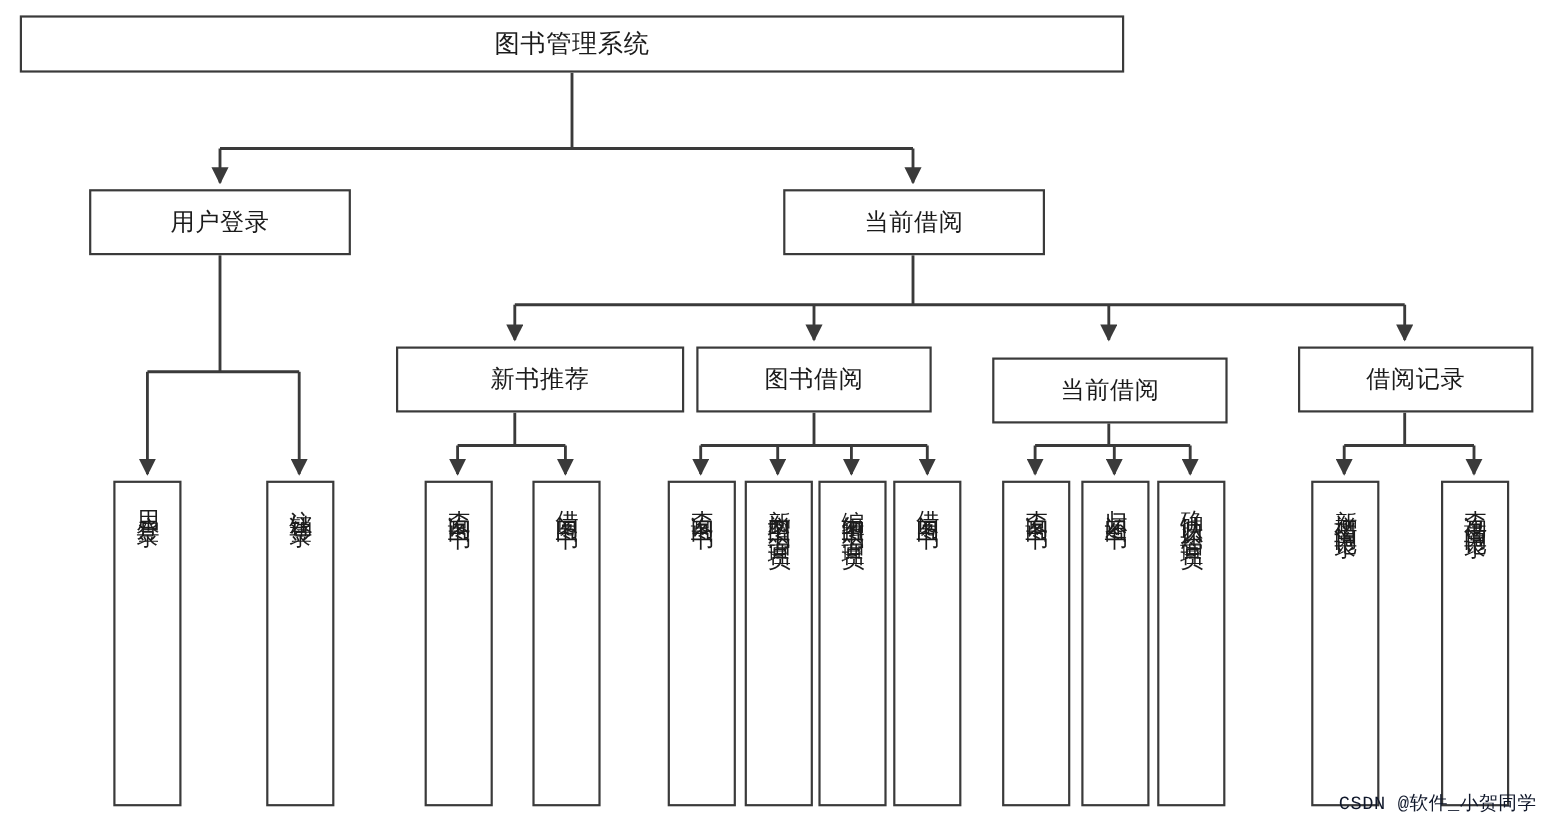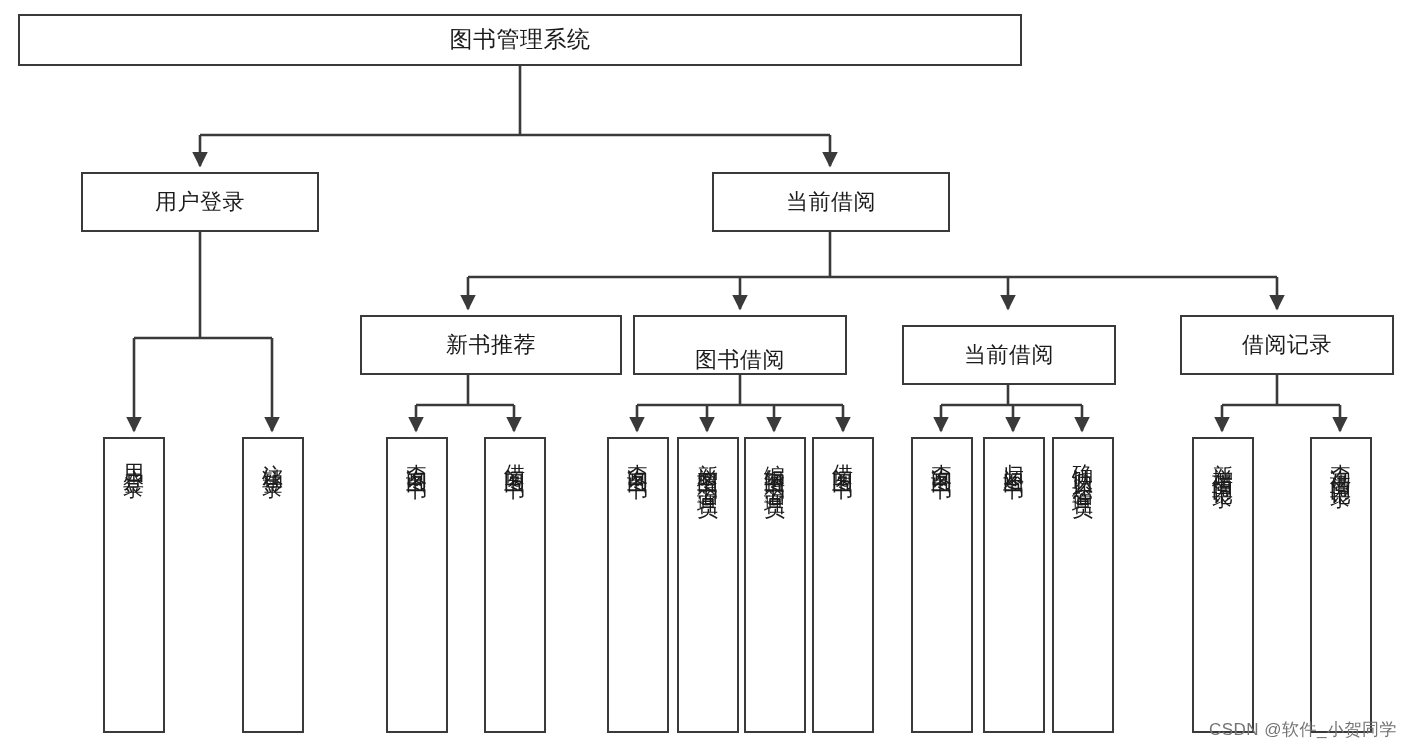--- a/index.html
+++ b/index.html
@@ -61,24 +61,25 @@
     font-size: 21px;
     letter-spacing: 5px;
     line-height: 1;
     white-space: nowrap;
   }
   .watermark {
     position: absolute;
     right: 8px;
     bottom: 6px;
     font-size: 17px;
-    color: #737373;
+    color: #0f172a;
     z-index: 5;
     white-space: nowrap;
     letter-spacing: 0.5px;
+    font-family: Liberation Mono, monospace;
   }
 </style>
 </head>
 <body>
 
 <div id="canvas">
 
   <svg id="edges" viewBox="0 0 1405 747" xmlns="http://www.w3.org/2000/svg">
     <defs>
       <marker id="arrow" viewBox="0 0 10 10" refX="9" refY="5" markerWidth="6" markerHeight="6" orient="auto-start-reverse">
@@ -138,21 +139,21 @@
   <div class="node horiz" style="left:81px; top:172px; width:238px; height:60px;">
     <span class="lbl">用户登录</span>
   </div>
   <div class="node horiz" style="left:712px; top:172px; width:238px; height:60px;">
     <span class="lbl">当前借阅</span>
   </div>
 
   <div class="node horiz" style="left:360px; top:315px; width:262px; height:60px;">
     <span class="lbl">新书推荐</span>
   </div>
-  <div class="node horiz" style="left:633px; top:315px; width:214px; height:60px;align-items:flex-end;">
+  <div class="node horiz" style="left:633px; top:315px; width:214px; height:60px;">
     <span class="lbl">图书借阅</span>
   </div>
   <div class="node horiz" style="left:902px; top:315px; width:214px; height:60px;margin-top:10px;">
     <span class="lbl">当前借阅</span>
   </div>
   <div class="node horiz" style="left:1180px; top:315px; width:214px; height:60px;">
     <span class="lbl">借阅记录</span>
   </div>
 
   <div class="node vert" style="left:103px; top:437px; width:62px; height:296px;">

